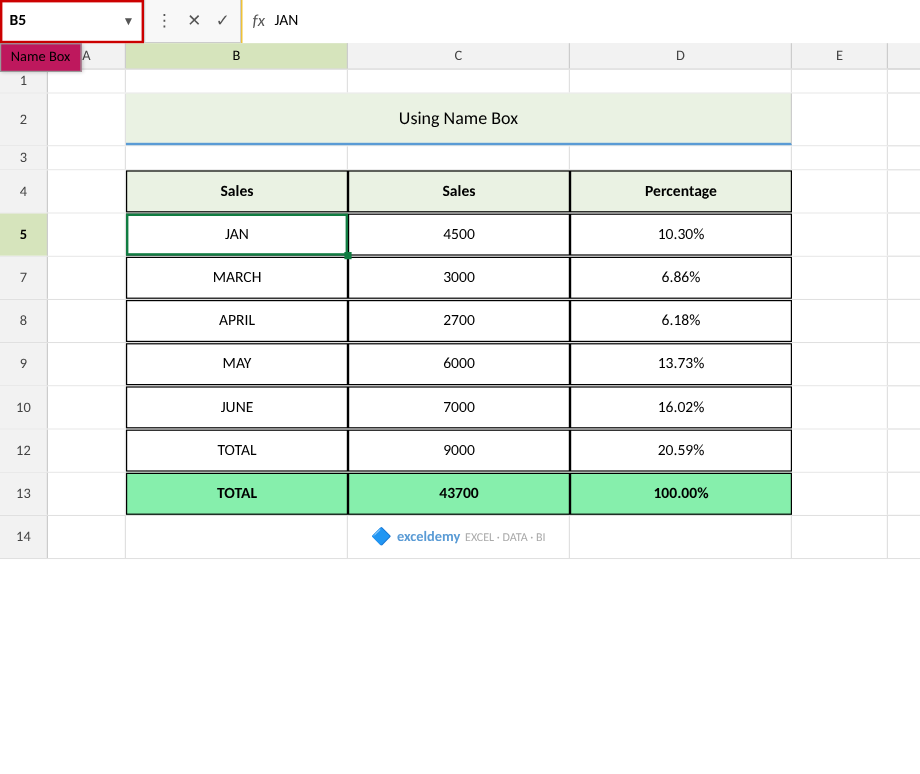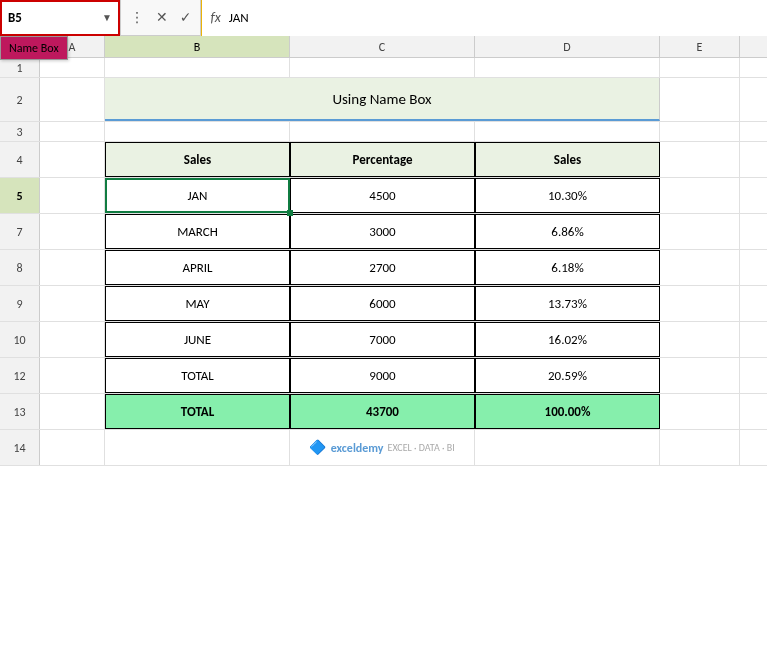--- a/index.html
+++ b/index.html
@@ -299,25 +299,25 @@
       <div class="cell col-d"></div>
       <div class="cell col-e"></div>
     </div>
 
     <div class="grid-row row-height-md">
       <div class="row-num">4</div>
       <div class="cell col-a"></div>
       <div class="cell col-b header-cell">
         <span>Sales</span>
       </div>
+      <div class="cell col-c header-cell">
+        <span>Sales</span>
+      </div>
       <div class="cell col-d header-cell">
         <span>Percentage</span>
-      </div>
-      <div class="cell col-c header-cell">
-        <span>Sales</span>
       </div>
       <div class="cell col-e"></div>
     </div>
 
     <div class="grid-row row-height-md">
       <div class="row-num active">5</div>
       <div class="cell col-a"></div>
       <div class="cell col-b data-cell cell-b5-selected">
         <span>JAN</span>
       </div>

